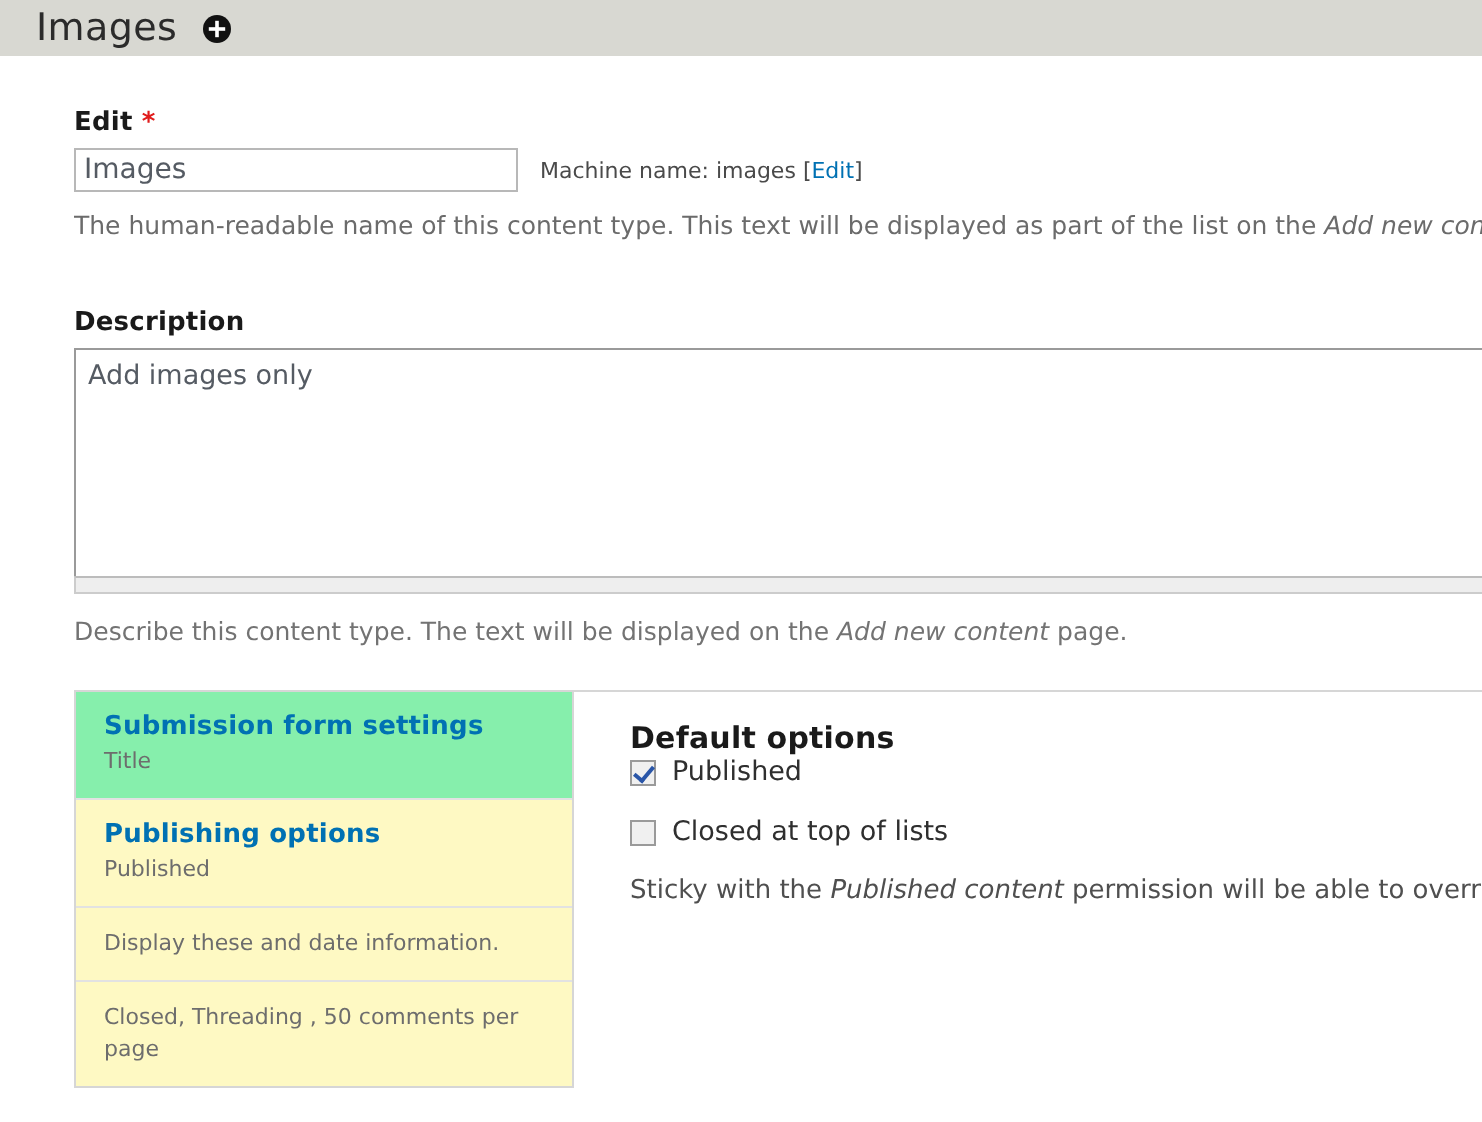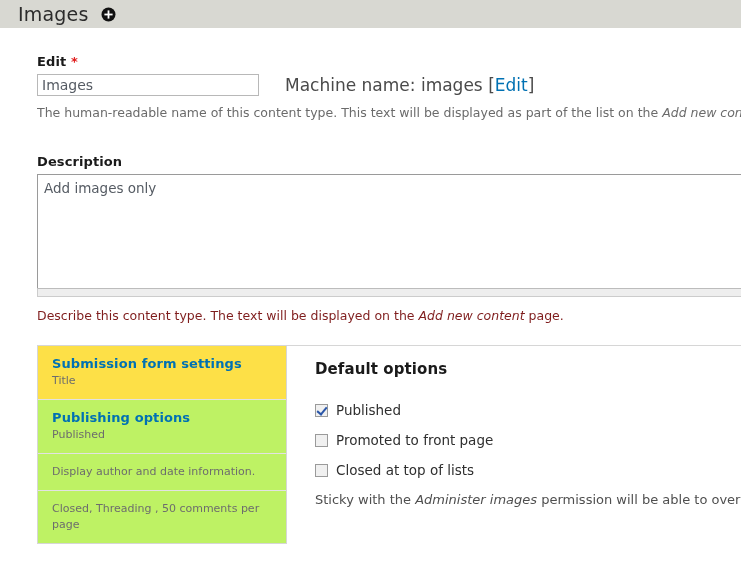--- a/index.html
+++ b/index.html
@@ -73,22 +73,22 @@
     box-sizing: border-box;
     border: 1px solid #b8b8b8;
     background: #ffffff;
     font-family: "DejaVu Sans", "Liberation Sans", sans-serif;
     font-size: 14px;
     color: #555b63;
     padding: 2px 4px;
     outline: none;
   }
   .machine-name {
-    margin-left: 26px;
-    font-size: 17px;
+    margin-left: 11px;
+    font-size: 11px;
     color: #4a4a4a;
     white-space: nowrap;
   }
   .machine-name .edit-link {
     color: #0071b3;
     text-decoration: none;
   }
 
   .field-description {
     margin-top: 9px;
@@ -126,21 +126,21 @@
     height: 9px;
     box-sizing: border-box;
     background: #eeeeee;
     border: 1px solid #cccccc;
     border-top: 1px solid #bcbcbc;
   }
 
   .desc-help {
     margin-top: 11px;
     font-size: 12.5px;
-    color: #7f1d1d;
+    color: #737373;
     white-space: nowrap;
   }
 
   
   .tabs-divider {
     margin-top: 22px;
     width: 705px;
     height: 1px;
     background: #d6d6d6;
   }
@@ -154,26 +154,26 @@
     width: 250px;
     box-sizing: border-box;
     border: 1px solid #d6d6d6;
     border-top: none;
     background: #ffffff;
     flex: 0 0 250px;
   }
   .tab-item {
     padding: 9px 10px 10px 14px;
     border-bottom: 1px solid #e2e2e2;
-    background: #bef264;
+    background: #fef9c3;
     box-sizing: border-box;
   }
   .tab-item:last-child { border-bottom: none; }
   .tab-item.selected {
-    background: #fde047;
+    background: #86efac;
   }
   .tab-title {
     color: #0071b3;
     font-weight: bold;
     font-size: 13px;
     line-height: 17px;
     letter-spacing: 0.1px;
   }
   .tab-summary {
     color: #6d6d6d;
@@ -186,21 +186,21 @@
   .tab-pane {
     padding-left: 28px;
     padding-top: 14px;
     flex: 1 1 auto;
     overflow: hidden;
   }
   .pane-title {
     font-size: 15px;
     font-weight: bold;
     color: #1a1a1a;
-    margin-bottom: 24px;
+    margin-bottom: 0;
     letter-spacing: 0.1px;
   }
   .checkbox-row {
     display: flex;
     align-items: center;
     margin-bottom: 14px;
   }
   .cb {
     width: 13px;
     height: 13px;
@@ -291,47 +291,43 @@
         <div class="tab-title">Submission form settings</div>
         <div class="tab-summary">Title</div>
       </div>
 
       <div class="tab-item">
         <div class="tab-title">Publishing options</div>
         <div class="tab-summary">Published</div>
       </div>
 
       <div class="tab-item">
-        <div class="tab-summary">Display author and date information.</div>
+        <div class="tab-summary">Display these and date information.</div>
       </div>
 
       <div class="tab-item">
         <div class="tab-summary">Closed, Threading , 50 comments per page</div>
       </div>
 
     </div>
 
     <div class="tab-pane">
       <div class="pane-title">Default options</div>
 
       <div class="checkbox-row">
         <span class="cb checked"></span>
         <span class="cb-label">Published</span>
       </div>
 
-      <div class="checkbox-row">
-        <span class="cb"></span>
-        <span class="cb-label">Promoted to front page</span>
-      </div>
 
       <div class="checkbox-row">
         <span class="cb"></span>
         <span class="cb-label">Closed at top of lists</span>
       </div>
 
 
       <div class="pane-note">
-        <span>Sticky with the </span><em>Administer images</em><span> permission will be able to override these</span>
+        <span>Sticky with the </span><em>Published content</em><span> permission will be able to override these</span>
       </div>
     </div>
 
   </div>
 </div>
 
 </body></html>

